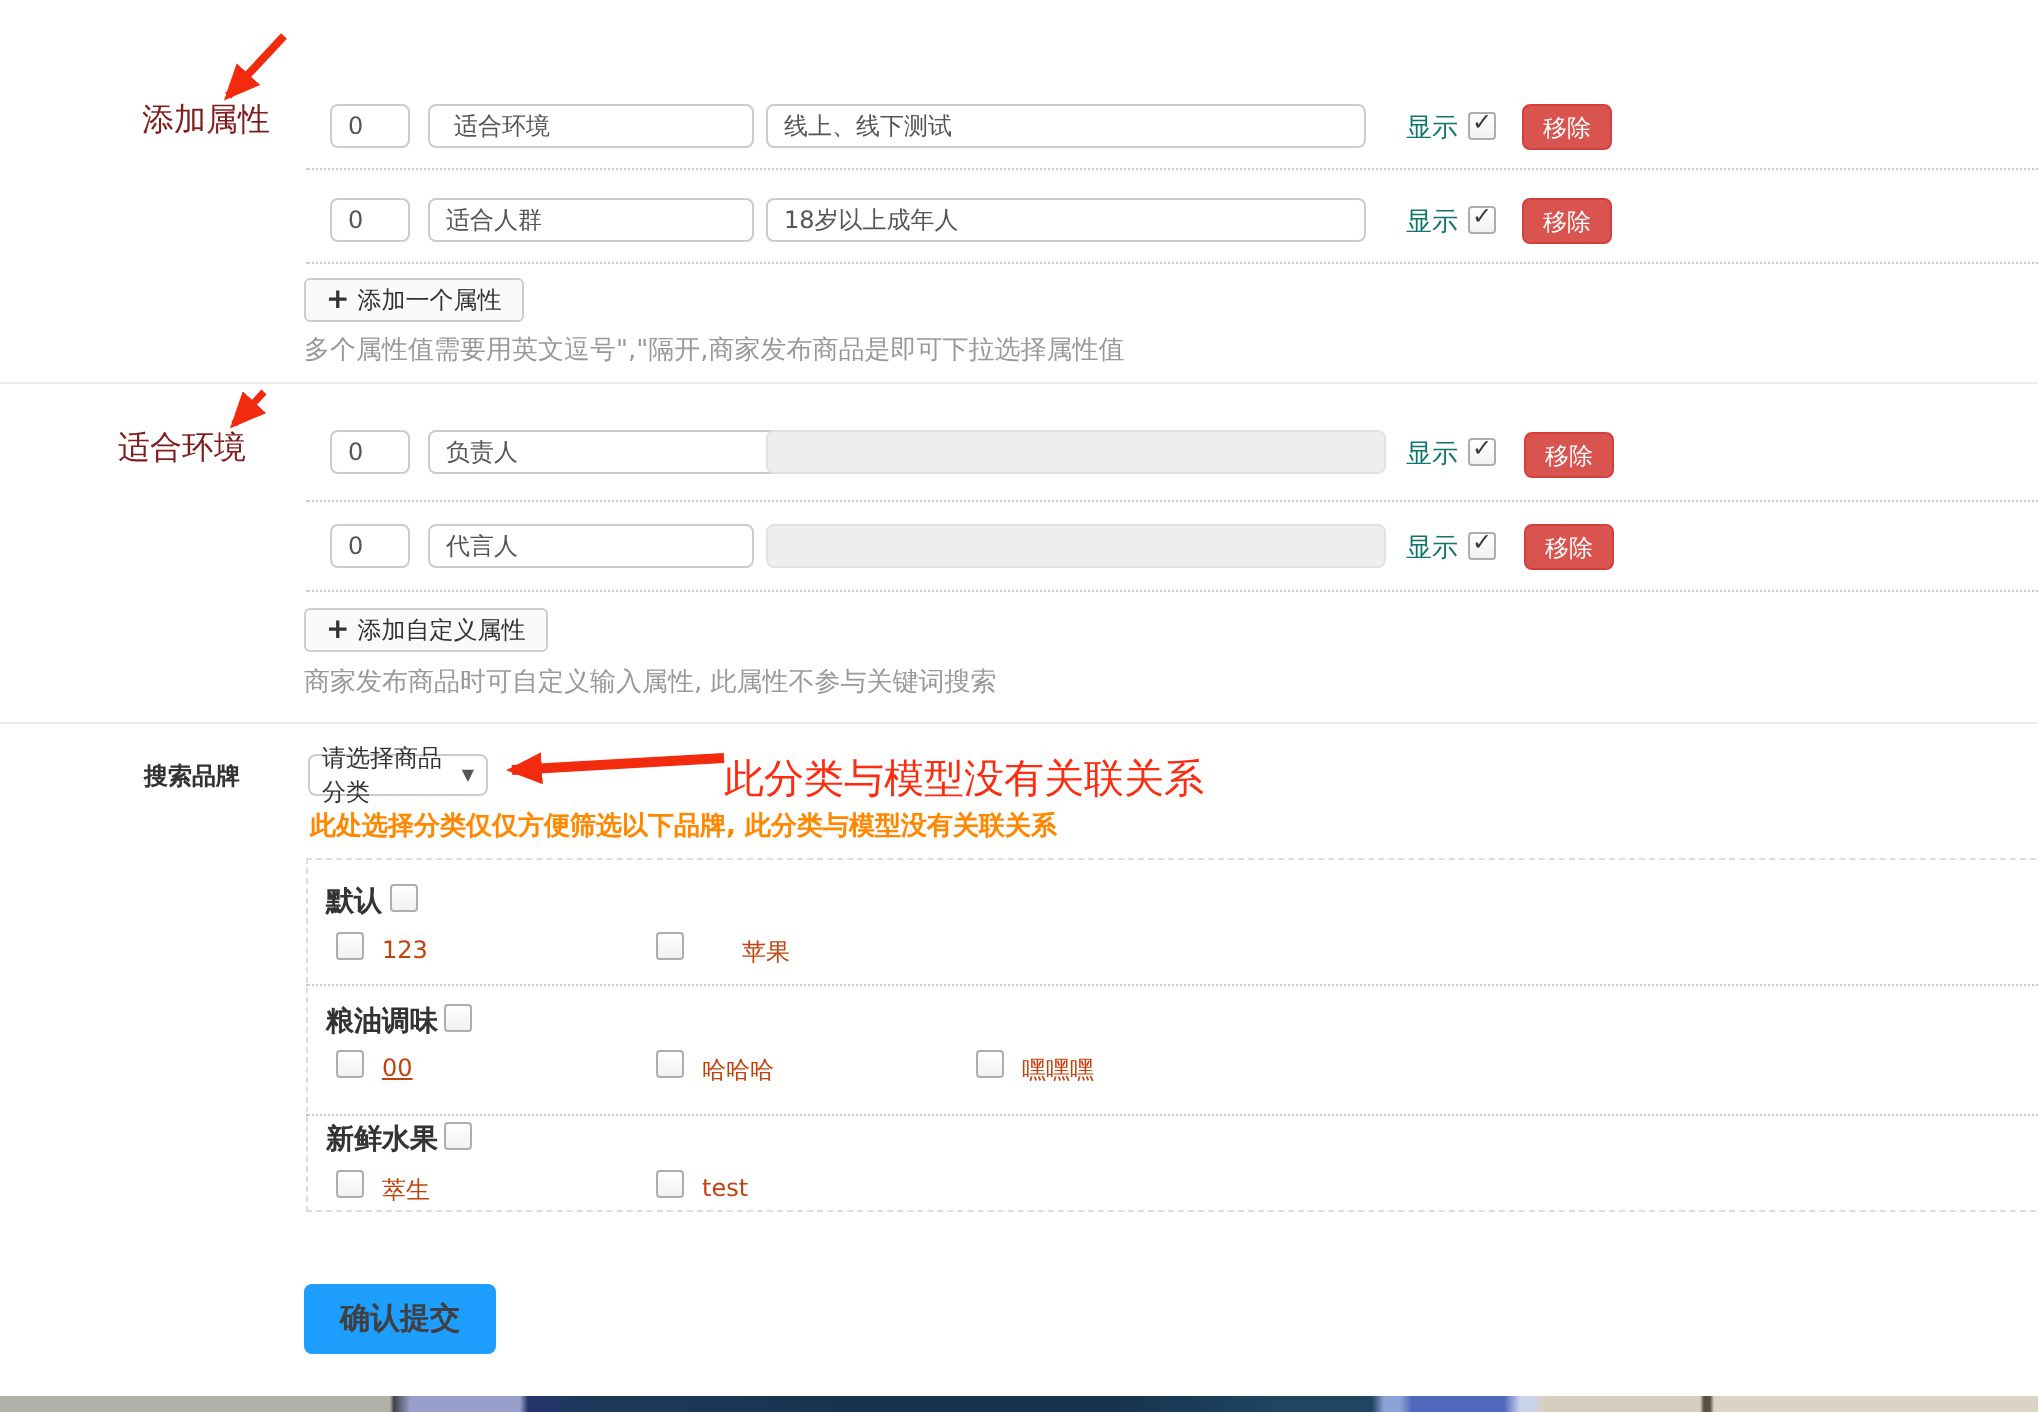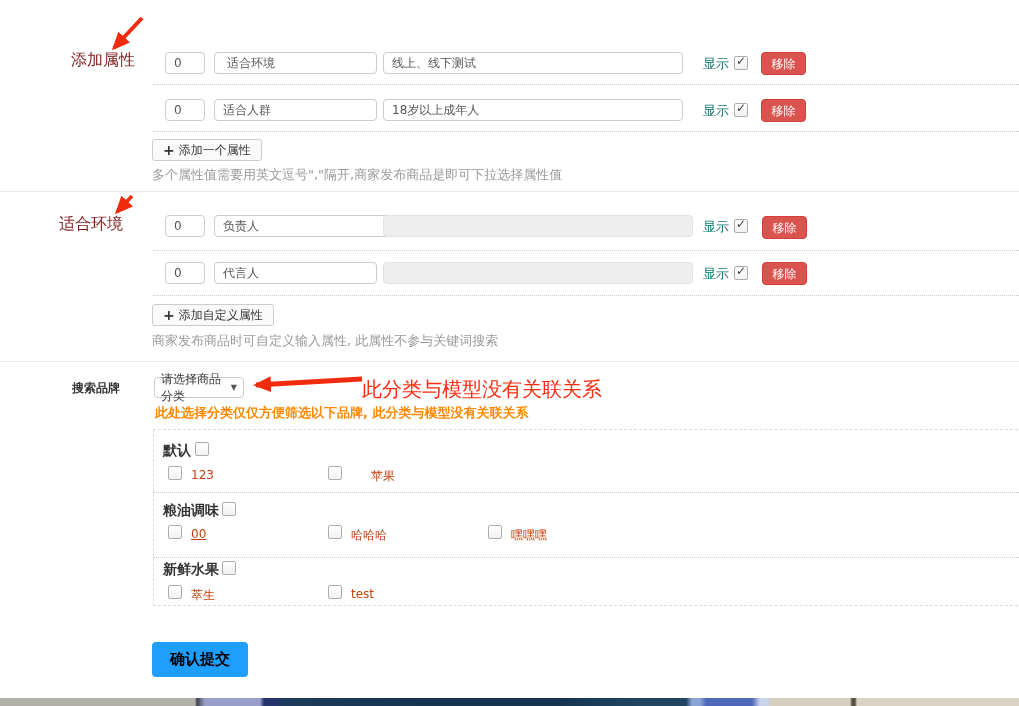--- a/index.html
+++ b/index.html
@@ -31,21 +31,21 @@
       font-size:12px;color:#333;cursor:pointer;}
   .select .caret{font-size:8px;color:#555;margin-left:4px;}
   .annotation-red{position:absolute;font-size:20px;color:#fd2b10;white-space:nowrap;}
   .warning{position:absolute;font-size:13px;font-weight:bold;color:#ff8800;white-space:nowrap;}
   .brand-box{position:absolute;left:153px;top:429px;width:890px;height:177px;
       border:1px dashed #ddd;box-sizing:border-box;}
   .group-title{position:absolute;font-size:14px;font-weight:bold;color:#333;white-space:nowrap;}
   .item-label{position:absolute;font-size:12px;color:#c2410c;white-space:nowrap;}
   .brand-sep{position:absolute;left:153px;right:0;height:0;border-top:1px dotted #ccc;}
   .btn-submit{position:absolute;left:152px;top:642px;width:96px;height:35px;background:#1e9fff;
-      border:none;border-radius:4px;color:#000000;font-size:15px;font-weight:bold;cursor:pointer;
+      border:none;border-radius:4px;color:#404040;font-size:15px;font-weight:bold;cursor:pointer;
       font-family:inherit;}
   .strip{position:absolute;left:0;top:698px;width:1019px;height:8px;
       background:linear-gradient(90deg,
         #b2b1a9 0px,#b2b1a9 195px,#3f434a 197px,#989fc8 205px,#989fc8 260px,
         #24356b 264px,#24356b 277px,#1d3a5c 282px,#16344f 430px,#16344f 560px,
         #1f4563 640px,#1f4563 686px,#8ba3d6 692px,#8ba3d6 700px,#5068bb 706px,
         #5068bb 752px,#c9d3ec 760px,#c9d3ec 766px,#d6cfc0 772px,#d6cfc0 850px,
         #575241 852px,#575241 855px,#dbd4c4 857px,#dbd4c4 1019px);}
   svg.arrow{position:absolute;overflow:visible;}
 </style>

